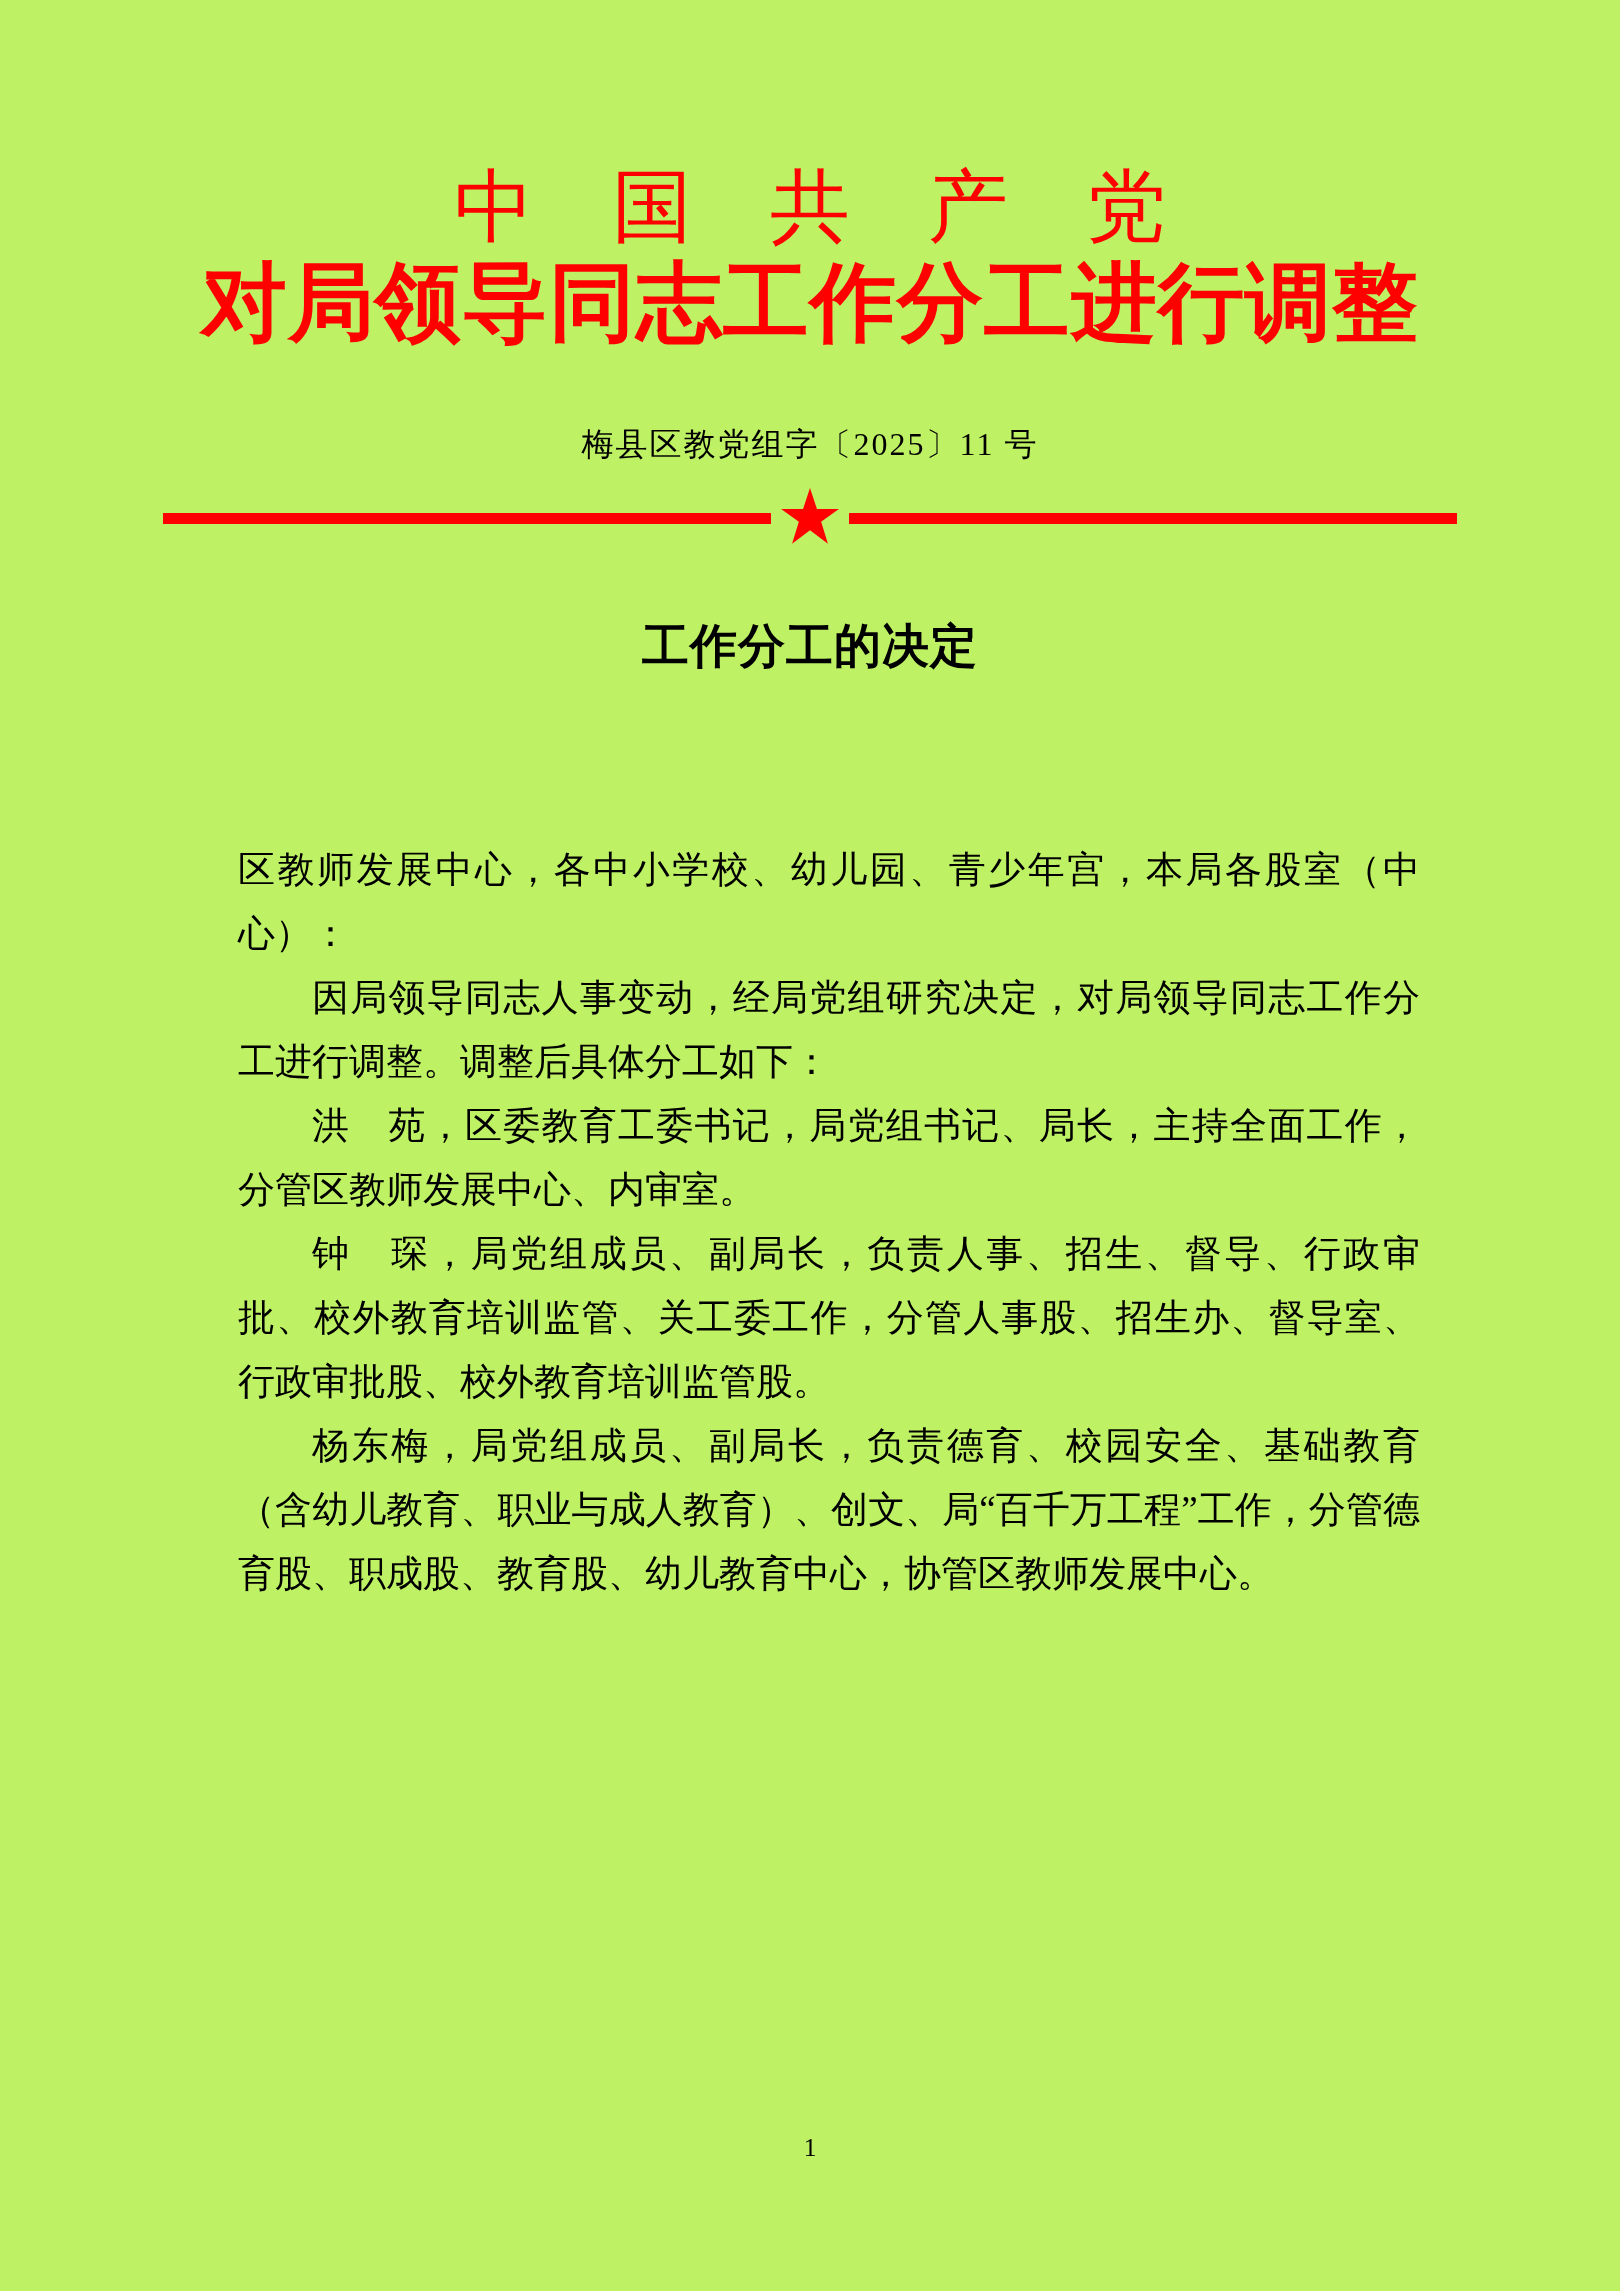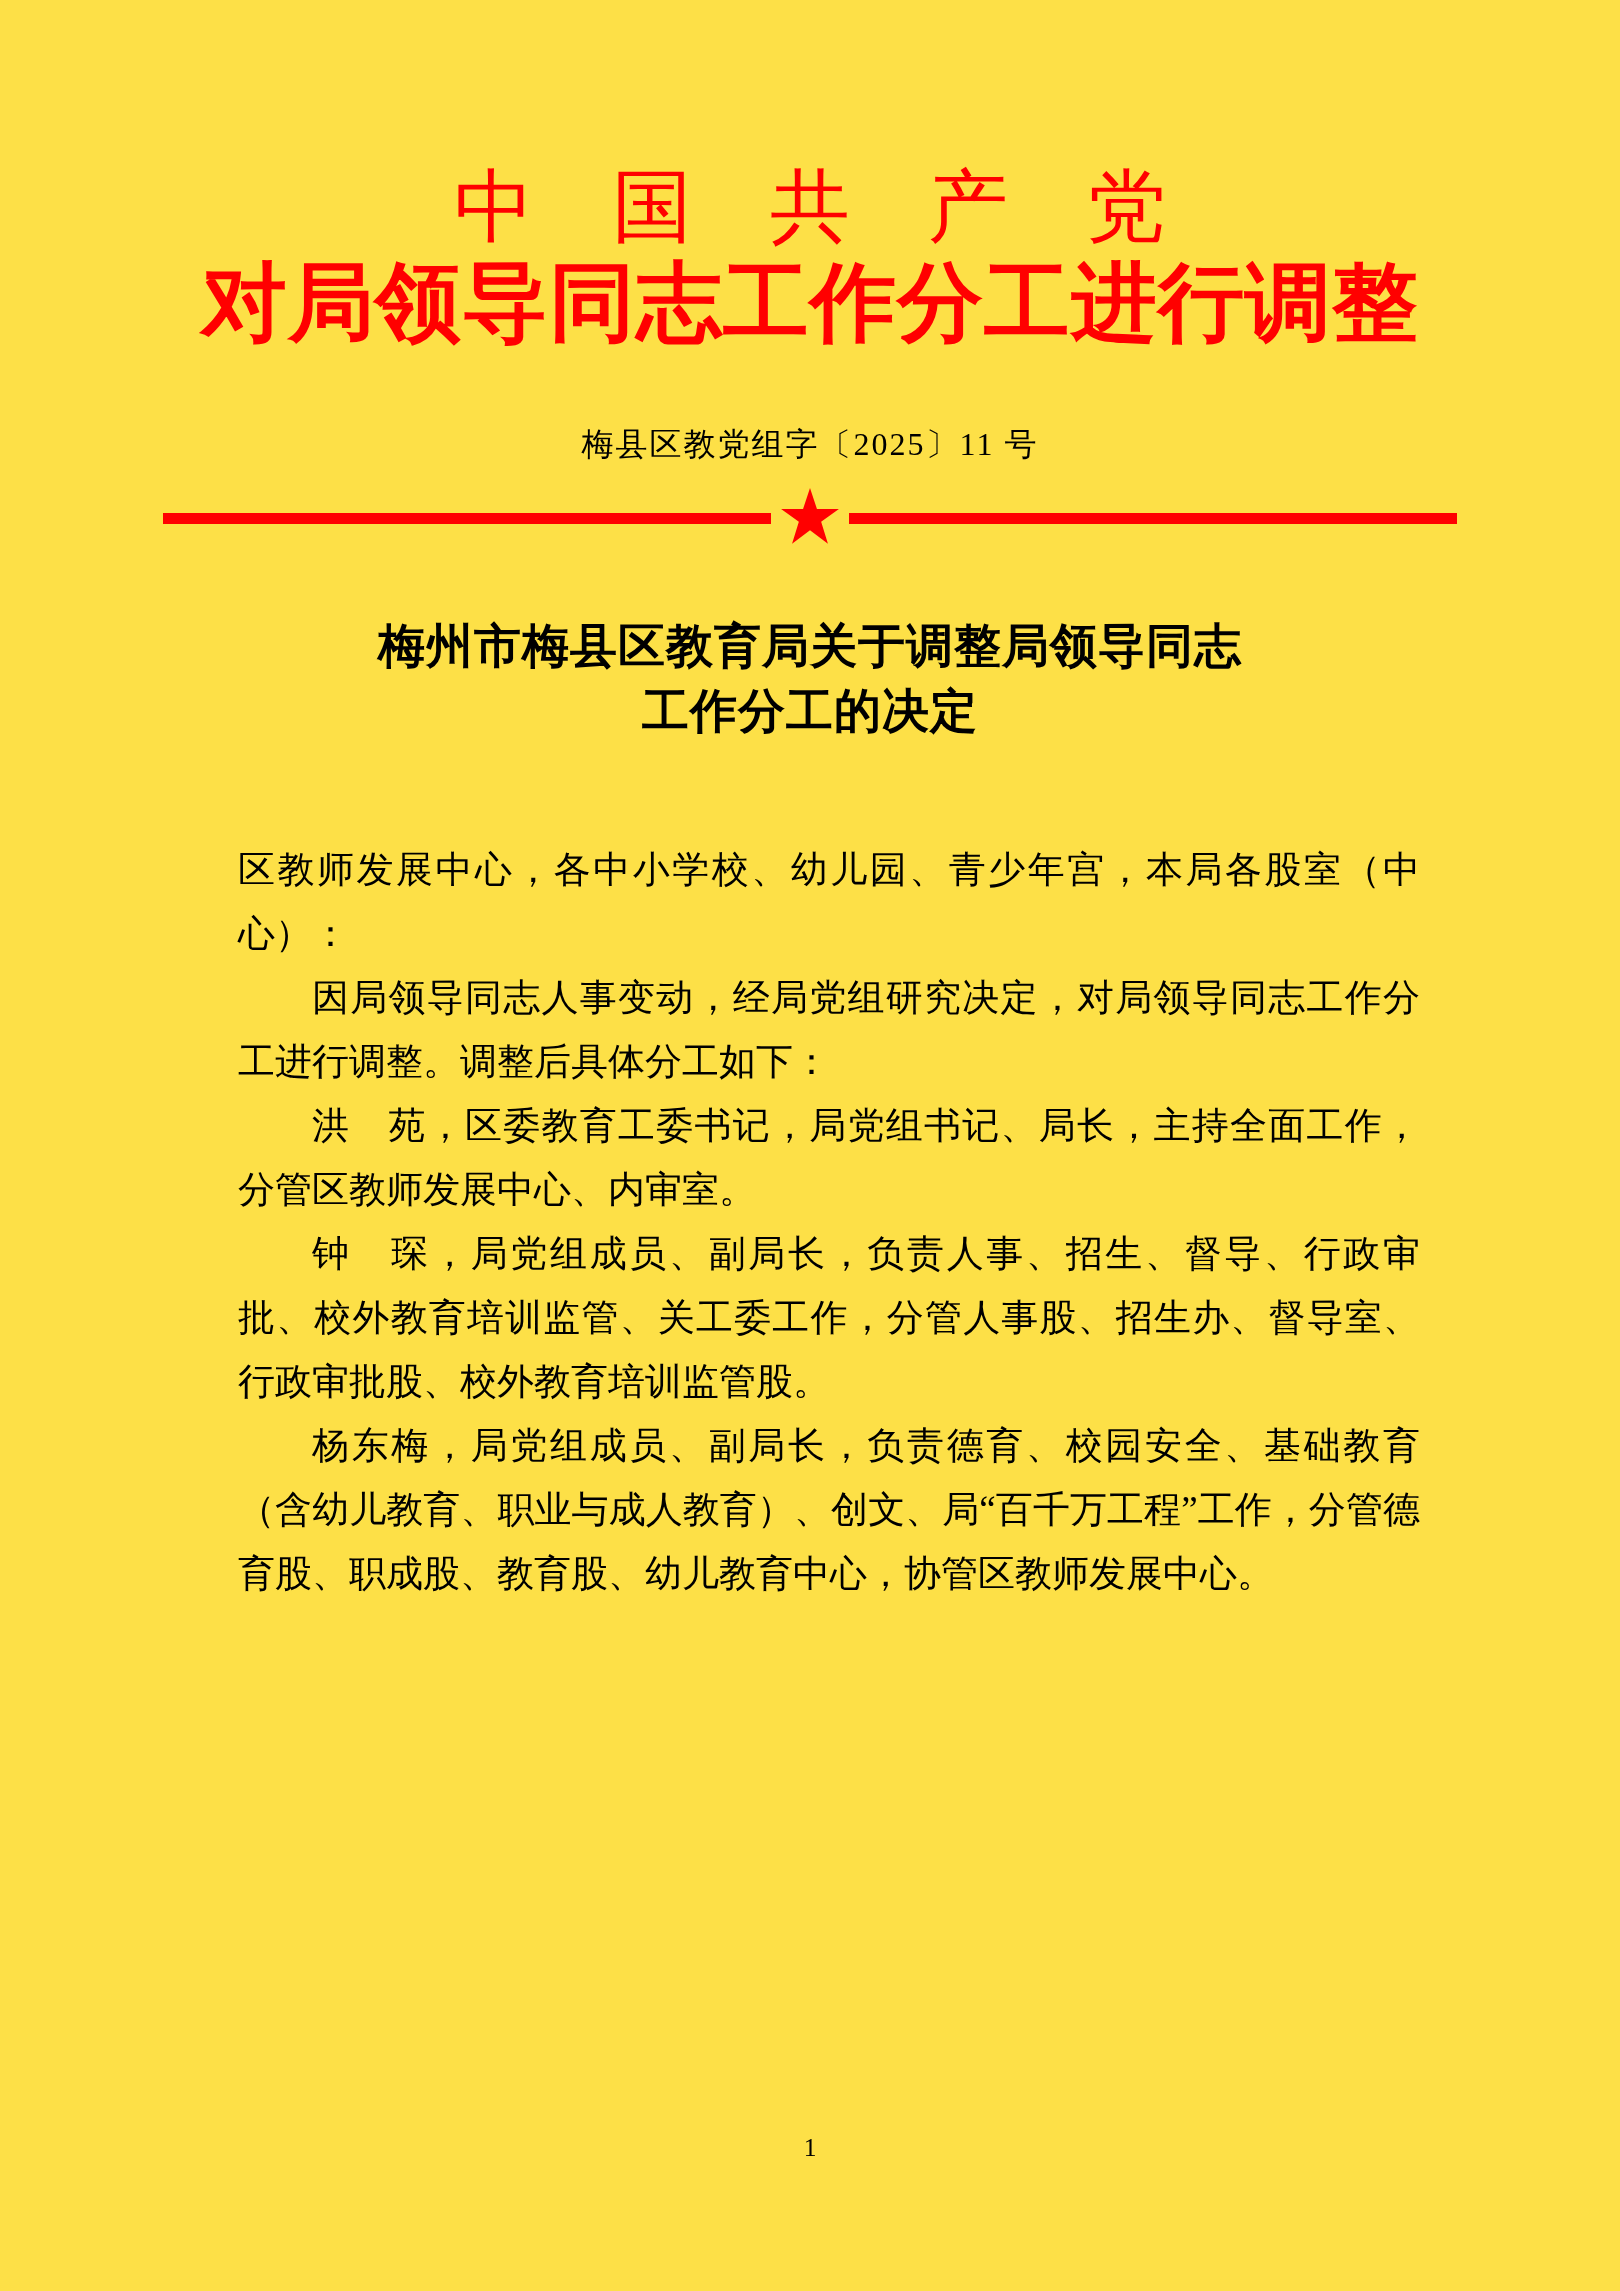--- a/index.html
+++ b/index.html
@@ -9,21 +9,21 @@
   }
   body {
     font-family: "Liberation Serif", "DejaVu Serif", serif;
     color: #000000;
   }
   .page {
     position: relative;
     width: 1620px;
     height: 2292px;
     margin: 0 auto;
-    background: #fde047;
+    background: #bef264;
     box-sizing: border-box;
     overflow: hidden;
   }
 
   
   .masthead {
     position: absolute;
     left: 0;
     right: 0;
     top: 167px;
@@ -152,21 +152,20 @@
 
   <div class="rule-wrap">
     <div class="rule-bar left"></div>
     <div class="rule-bar right"></div>
     <svg class="rule-star" viewBox="0 0 100 100">
       <polygon points="50,0 61.8,35.5 99.0,35.5 68.9,57.4 80.4,94.5 50,71.5 19.6,94.5 31.1,57.4 1.0,35.5 38.2,35.5" fill="#ff0000"></polygon>
     </svg>
   </div>
 
   <div class="doc-title">
-    <div>梅州市梅县区教育局关于调整局领导同志</div>
     <div>工作分工的决定</div>
   </div>
 
   <div class="body-block">
     <p class="para flush">区教师发展中心，各中小学校、幼儿园、青少年宫，本局各股室（中心）：</p>
     <p class="para indent">因局领导同志人事变动，经局党组研究决定，对局领导同志工作分工进行调整。调整后具体分工如下：</p>
     <p class="para indent">洪　苑，区委教育工委书记，局党组书记、局长，主持全面工作，分管区教师发展中心、内审室。</p>
     <p class="para indent">钟　琛，局党组成员、副局长，负责人事、招生、督导、行政审批、校外教育培训监管、关工委工作，分管人事股、招生办、督导室、行政审批股、校外教育培训监管股。</p>
     <p class="para indent">杨东梅，局党组成员、副局长，负责德育、校园安全、基础教育（含幼儿教育、职业与成人教育）、创文、局“百千万工程”工作，分管德育股、职成股、教育股、幼儿教育中心，协管区教师发展中心。</p>
   </div>

